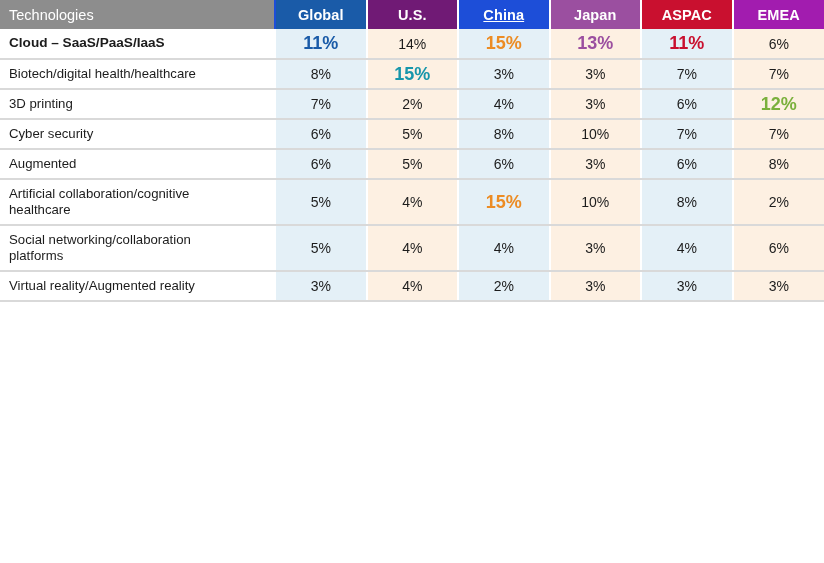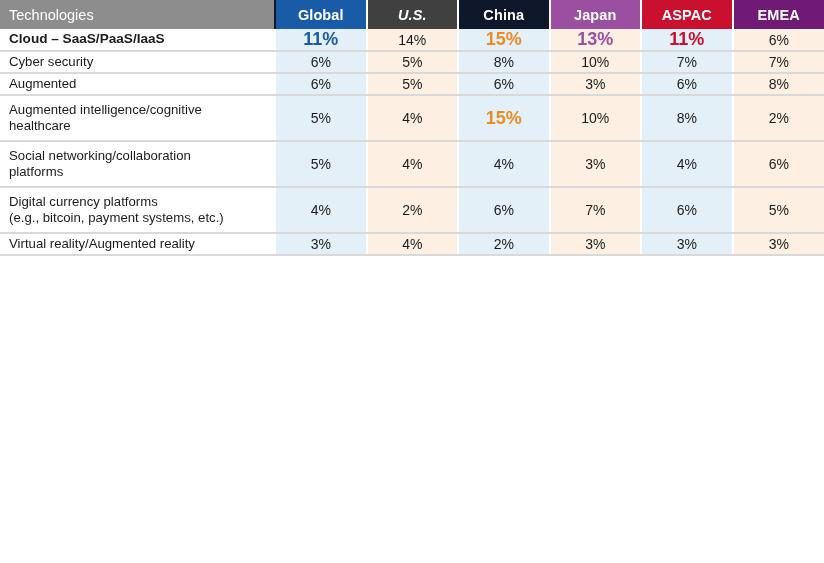--- a/index.html
+++ b/index.html
@@ -49,26 +49,26 @@
 
   th.tech-head {
     padding: 0 0 0 9px;
     height: 17px;
     text-align: left;
     vertical-align: middle;
     color: #ffffff;
     font-size: 14.5px;
     font-weight: normal;
     background: #8d8d8d;
-    border-right: 2px solid #0f172a;
+    border-right: 2px solid #1d4ed8;
     box-sizing: border-box;
   }
 
   
-  tbody tr { height: 22px; }
+  tbody tr { height: 30px; }
   tbody tr.tall { height: 46px; }
 
   td {
     padding: 0;
     margin: 0;
     box-sizing: border-box;
     border-bottom: 2px solid #d9d9d9;
     vertical-align: middle;
   }
   tbody tr:last-child td { border-bottom: 2px solid #d9d9d9; }
@@ -114,41 +114,63 @@
         <col class="c-data">
         <col class="c-data">
       <col class="c-data">
         <col class="c-data">
         <col class="c-data">
     </colgroup>
     <thead>
       <tr>
         <th class="tech-head" style="background: rgb(141, 141, 141);">Technologies</th>
         <th class="col-head" style="background: rgb(26, 91, 168);">Global</th>
-        <th class="col-head" style="background: #404040; font-style: italic;">U.S.</th>
-        <th class="col-head" style="background: #0f172a;">China</th>
+        <th class="col-head" style="background: #701a75;">U.S.</th>
+        <th class="col-head" style="background: #1d4ed8; text-decoration: underline;">China</th>
         <th class="col-head" style="background: rgb(155, 79, 160);">Japan</th>
         <th class="col-head" style="background: rgb(201, 16, 47);">ASPAC</th>
-        <th class="col-head" style="background: #701a75; text-align: center;">EMEA</th>
+        <th class="col-head" style="background: #a21caf; text-align: center;">EMEA</th>
       </tr>
     </thead>
     <tbody id="table-body">
         <tr>
           <td class="rowlabel bold">
             <span class="lbl-line">Cloud – SaaS/PaaS/IaaS</span>
           </td>
           <td class="val hl" style="background: rgb(228, 240, 247); color: rgb(26, 91, 168);">11%</td>
           <td class="val" style="background: rgb(253, 240, 226);">14%</td>
           <td class="val hl" style="background: rgb(228, 240, 247); color: rgb(236, 140, 36);">15%</td>
           <td class="val hl" style="background: rgb(253, 240, 226); color: rgb(155, 79, 160);">13%</td>
           <td class="val hl" style="background: rgb(228, 240, 247); color: rgb(201, 16, 47);">11%</td>
           <td class="val" style="background: rgb(253, 240, 226);">6%</td>
         </tr>
         <tr>
           <td class="rowlabel">
+            <span class="lbl-line">Biotech/digital health/healthcare</span>
+          </td>
+          <td class="val" style="background: rgb(228, 240, 247);">8%</td>
+          <td class="val hl" style="background: rgb(253, 240, 226); color: rgb(23, 150, 171);">15%</td>
+          <td class="val" style="background: rgb(228, 240, 247);">3%</td>
+          <td class="val" style="background: rgb(253, 240, 226);">3%</td>
+          <td class="val" style="background: rgb(228, 240, 247);">7%</td>
+          <td class="val" style="background: rgb(253, 240, 226);">7%</td>
+        </tr>
+        <tr>
+          <td class="rowlabel">
+            <span class="lbl-line">3D printing</span>
+          </td>
+          <td class="val" style="background: rgb(228, 240, 247);">7%</td>
+          <td class="val" style="background: rgb(253, 240, 226);">2%</td>
+          <td class="val" style="background: rgb(228, 240, 247);">4%</td>
+          <td class="val" style="background: rgb(253, 240, 226);">3%</td>
+          <td class="val" style="background: rgb(228, 240, 247);">6%</td>
+          <td class="val hl" style="background: rgb(253, 240, 226); color: rgb(122, 176, 60);">12%</td>
+        </tr>
+        <tr>
+          <td class="rowlabel">
             <span class="lbl-line">Cyber security</span>
           </td>
           <td class="val" style="background: rgb(228, 240, 247);">6%</td>
           <td class="val" style="background: rgb(253, 240, 226);">5%</td>
           <td class="val" style="background: rgb(228, 240, 247);">8%</td>
           <td class="val" style="background: rgb(253, 240, 226);">10%</td>
           <td class="val" style="background: rgb(228, 240, 247);">7%</td>
           <td class="val" style="background: rgb(253, 240, 226);">7%</td>
         </tr>
         <tr>
@@ -157,21 +179,21 @@
           </td>
           <td class="val" style="background: rgb(228, 240, 247);">6%</td>
           <td class="val" style="background: rgb(253, 240, 226);">5%</td>
           <td class="val" style="background: rgb(228, 240, 247);">6%</td>
           <td class="val" style="background: rgb(253, 240, 226);">3%</td>
           <td class="val" style="background: rgb(228, 240, 247);">6%</td>
           <td class="val" style="background: rgb(253, 240, 226);">8%</td>
         </tr>
         <tr class="tall">
           <td class="rowlabel">
-            <span class="lbl-line">Augmented intelligence/cognitive</span>
+            <span class="lbl-line">Artificial collaboration/cognitive</span>
             <span class="lbl-line">healthcare</span>
           </td>
           <td class="val" style="background: rgb(228, 240, 247);">5%</td>
           <td class="val" style="background: rgb(253, 240, 226);">4%</td>
           <td class="val hl" style="background: rgb(228, 240, 247); color: rgb(236, 140, 36);">15%</td>
           <td class="val" style="background: rgb(253, 240, 226);">10%</td>
           <td class="val" style="background: rgb(228, 240, 247);">8%</td>
           <td class="val" style="background: rgb(253, 240, 226);">2%</td>
         </tr>
         <tr class="tall">
@@ -179,32 +201,20 @@
             <span class="lbl-line">Social networking/collaboration</span>
             <span class="lbl-line">platforms</span>
           </td>
           <td class="val" style="background: rgb(228, 240, 247);">5%</td>
           <td class="val" style="background: rgb(253, 240, 226);">4%</td>
           <td class="val" style="background: rgb(228, 240, 247);">4%</td>
           <td class="val" style="background: rgb(253, 240, 226);">3%</td>
           <td class="val" style="background: rgb(228, 240, 247);">4%</td>
           <td class="val" style="background: rgb(253, 240, 226);">6%</td>
         </tr>
-        <tr class="tall">
-          <td class="rowlabel">
-            <span class="lbl-line">Digital currency platforms</span>
-            <span class="lbl-line">(e.g., bitcoin, payment systems, etc.)</span>
-          </td>
-          <td class="val" style="background: rgb(228, 240, 247);">4%</td>
-          <td class="val" style="background: rgb(253, 240, 226);">2%</td>
-          <td class="val" style="background: rgb(228, 240, 247);">6%</td>
-          <td class="val" style="background: rgb(253, 240, 226);">7%</td>
-          <td class="val" style="background: rgb(228, 240, 247);">6%</td>
-          <td class="val" style="background: rgb(253, 240, 226);">5%</td>
-        </tr>
         <tr>
           <td class="rowlabel">
             <span class="lbl-line">Virtual reality/Augmented reality</span>
           </td>
           <td class="val" style="background: rgb(228, 240, 247);">3%</td>
           <td class="val" style="background: rgb(253, 240, 226);">4%</td>
           <td class="val" style="background: rgb(228, 240, 247);">2%</td>
           <td class="val" style="background: rgb(253, 240, 226);">3%</td>
           <td class="val" style="background: rgb(228, 240, 247);">3%</td>
           <td class="val" style="background: rgb(253, 240, 226);">3%</td>

